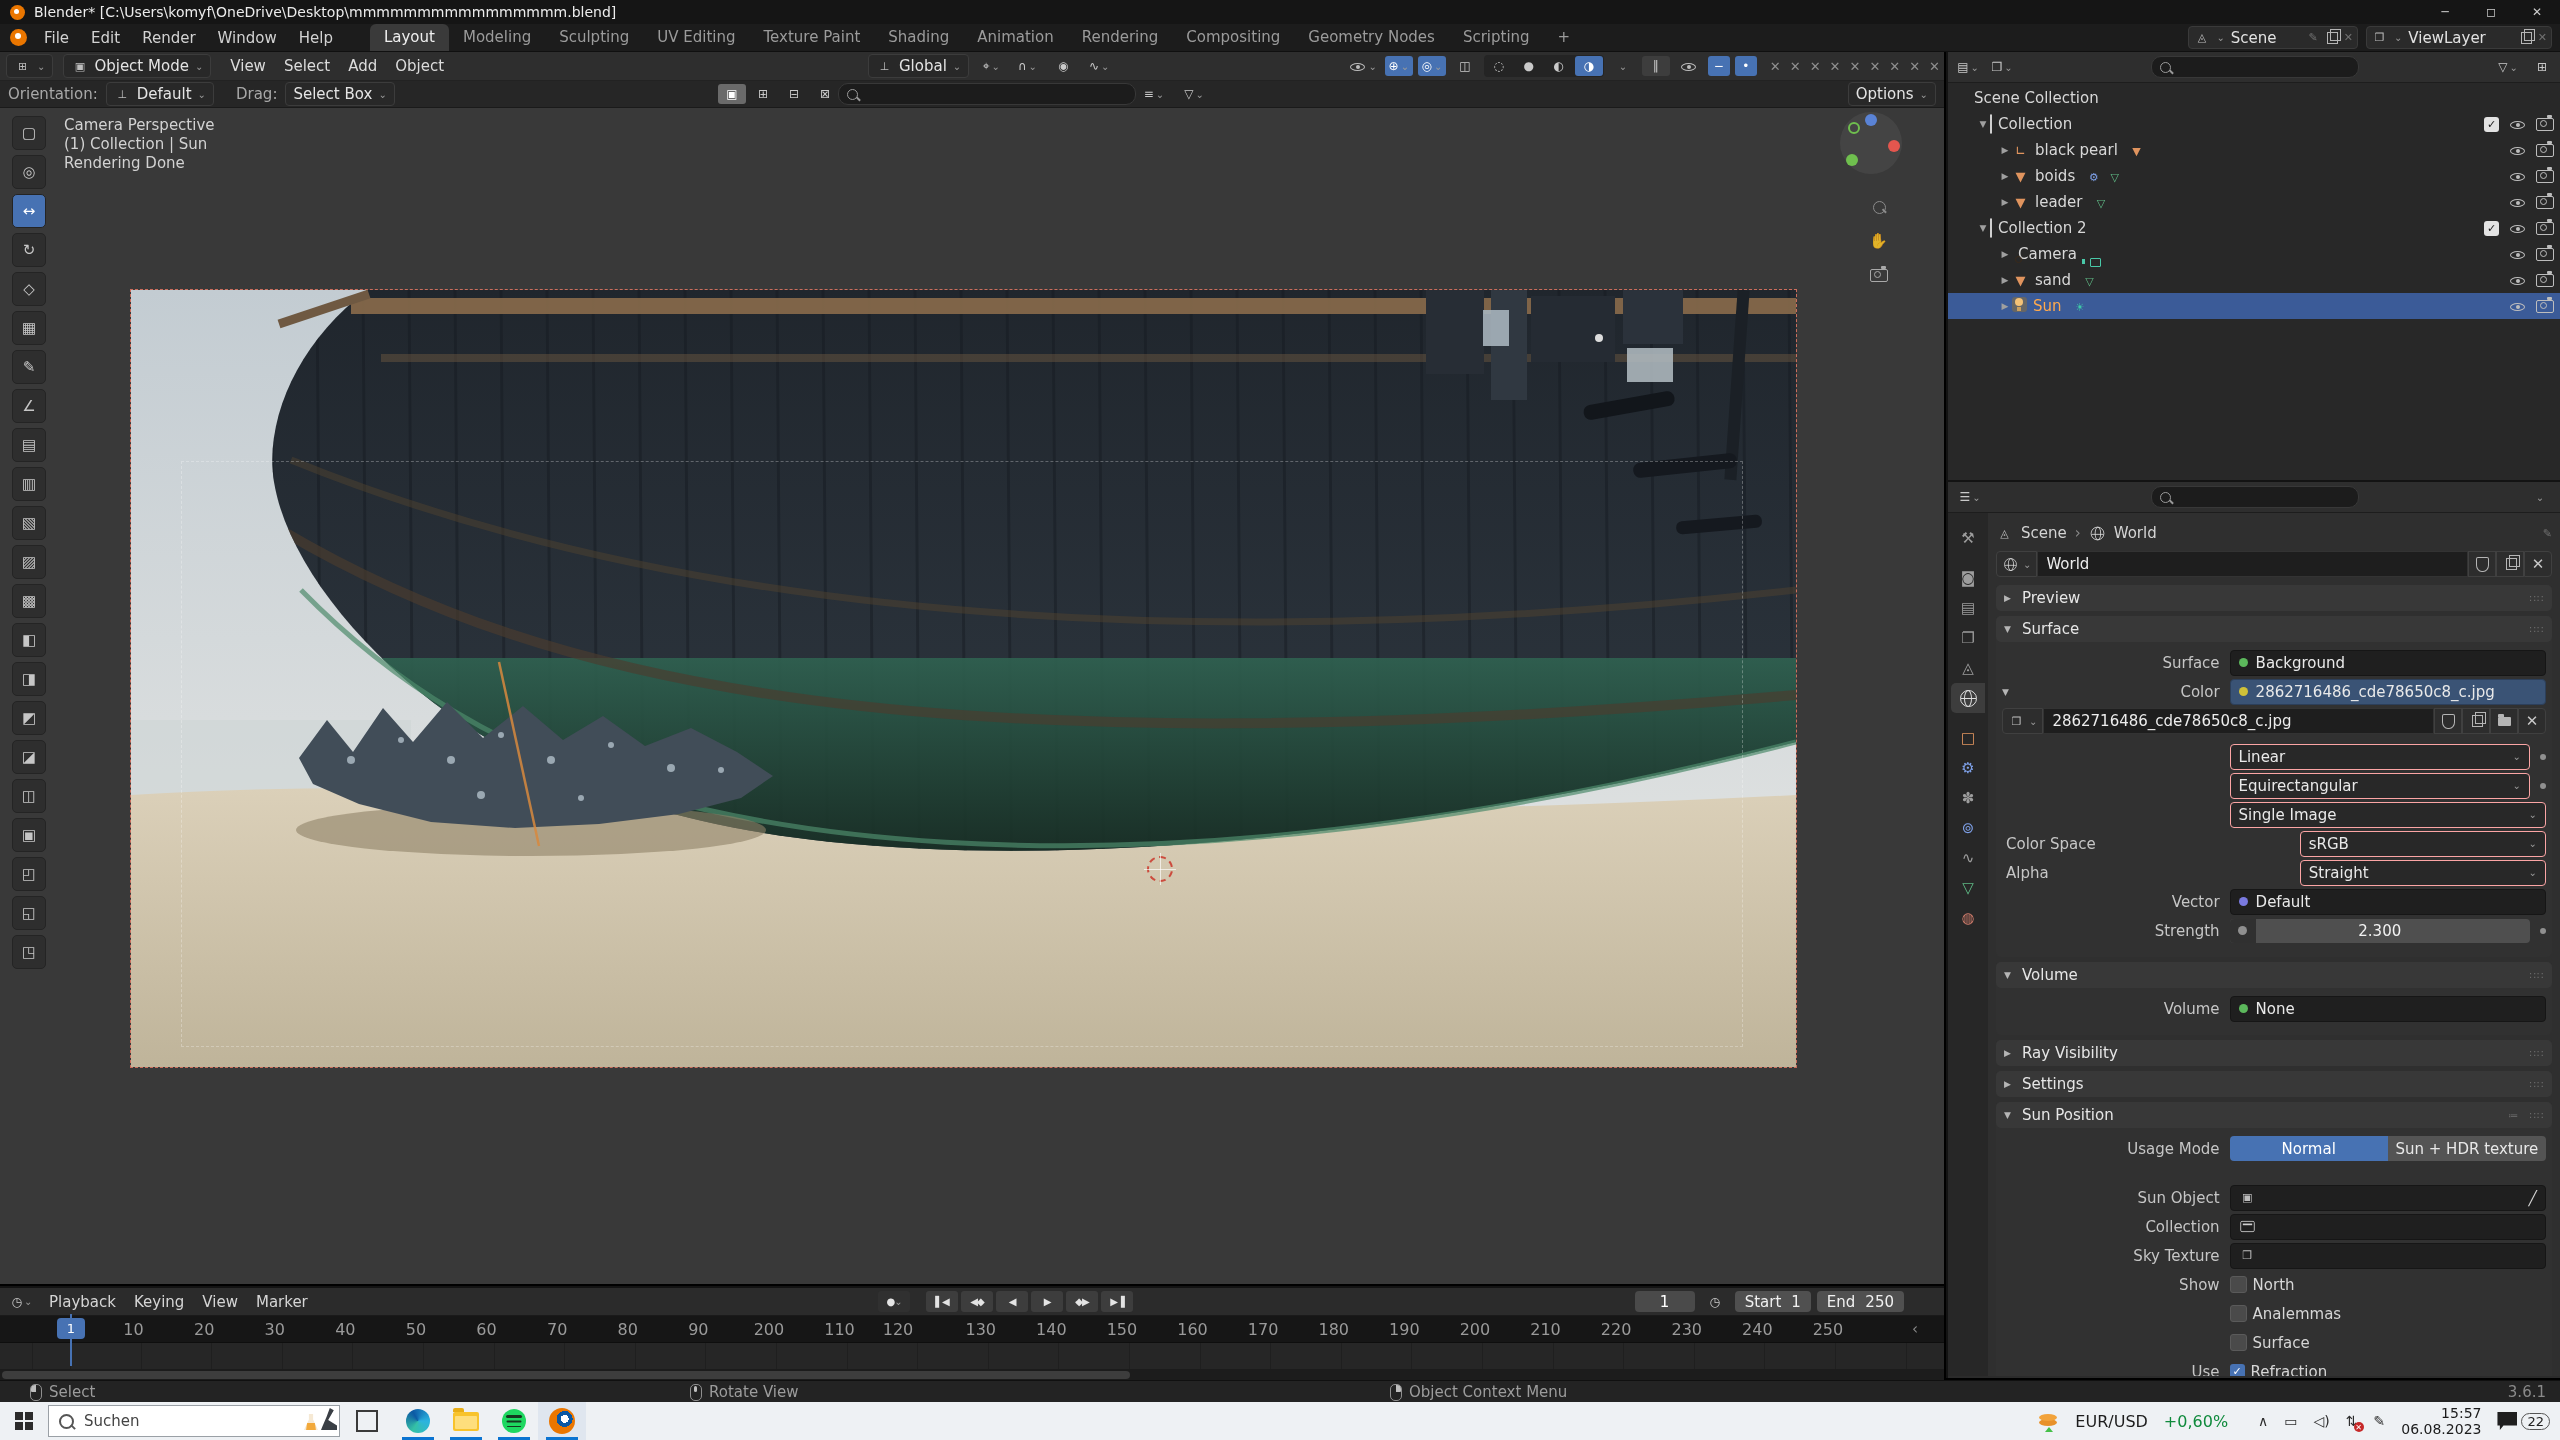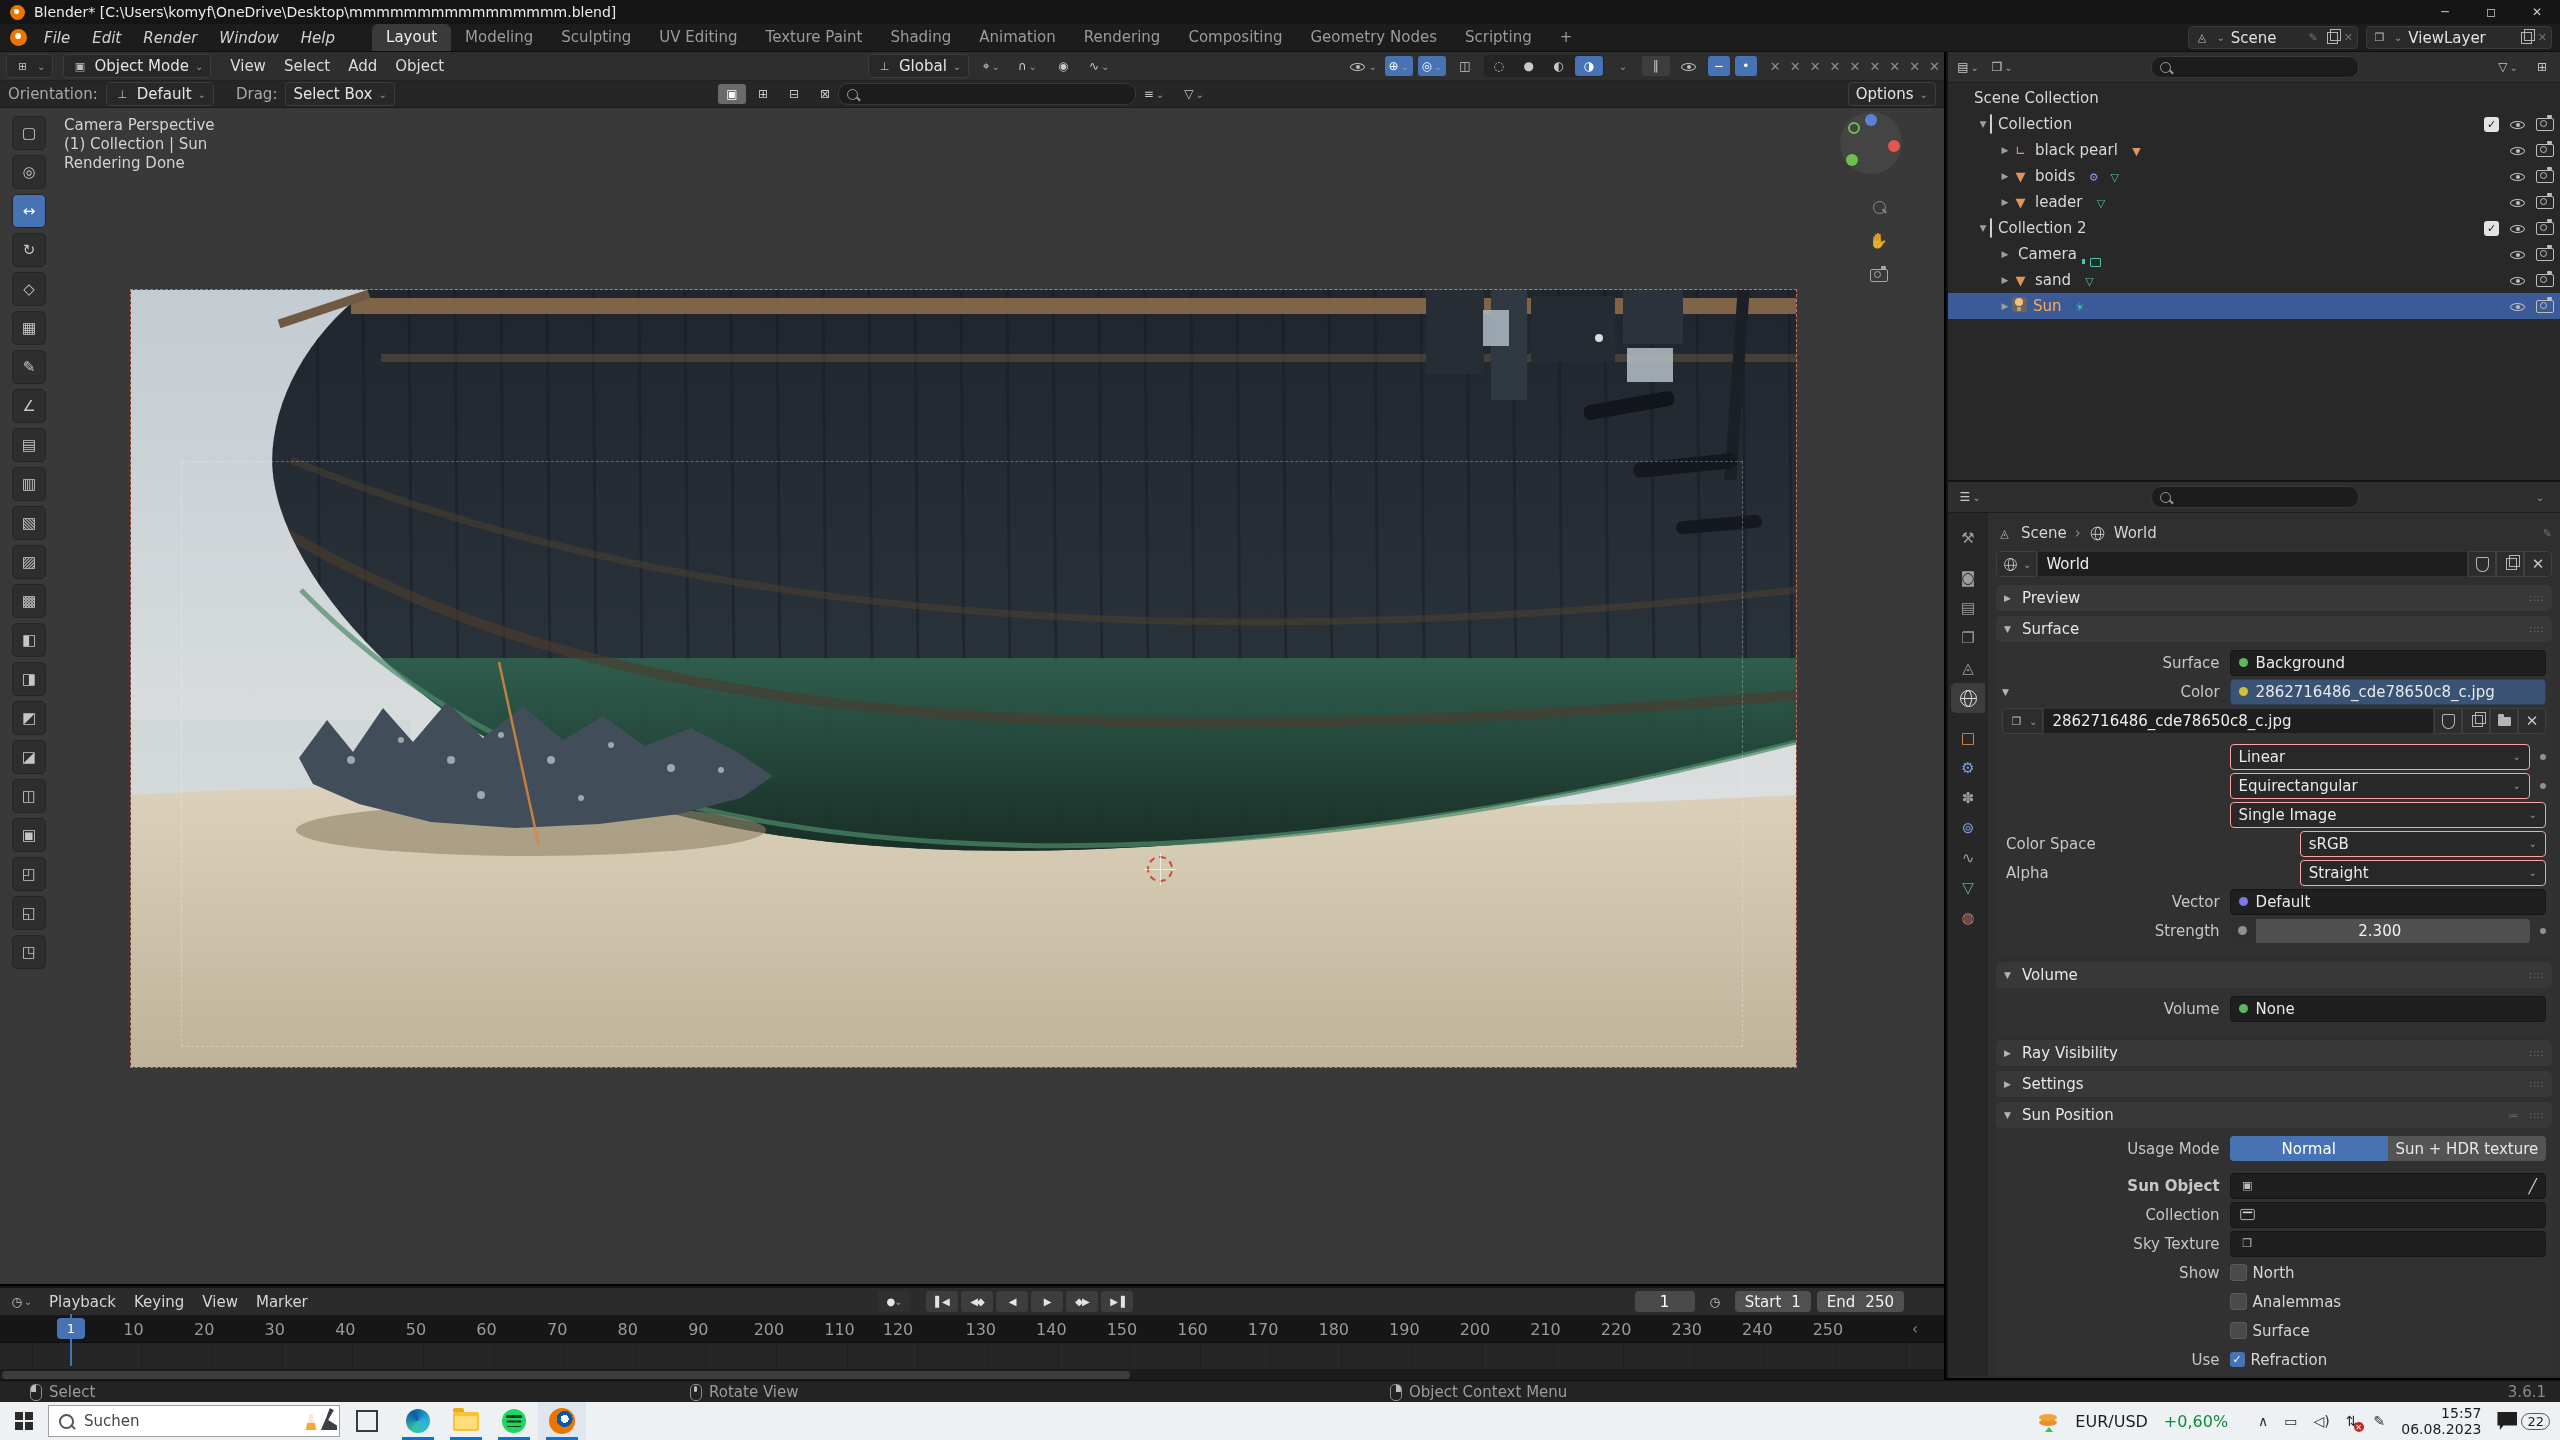--- a/index.html
+++ b/index.html
@@ -1,19 +1,19 @@
 <!DOCTYPE html>
 <html><head>
 <meta charset="utf-8">
 <style>
   html,body{margin:0;padding:0;background:#000;}
   #app{position:relative;width:2560px;height:1440px;overflow:hidden;
        font-family:"DejaVu Sans","Liberation Sans",sans-serif;color:#d6d6d6;font-size:15px;
        -webkit-font-smoothing:antialiased;}
-  .row{display:flex;align-items:flex-start;font-style:italic;}
+  .row{display:flex;align-items:flex-start;}
   .grow{flex:1;}
   i{font-style:normal;}
 
   
   #titlebar{position:absolute;left:0;top:0;width:2560px;height:24px;background:#151515;display:flex;align-items:center;color:#ececec;}
   #titlebar .blogo{width:15px;height:15px;border-radius:50%;background:#ea7600;margin:0 9px 0 10px;position:relative;}
   #titlebar .blogo:after{content:"";position:absolute;left:4px;top:4px;width:5px;height:5px;border-radius:50%;background:#fff;}
   #wctrl{margin-left:auto;display:flex;height:24px;}
   #wctrl>div{width:46px;text-align:center;line-height:24px;font-size:12px;color:#cfcfcf;}
 
@@ -840,21 +840,21 @@
           <div class="pbody">
             <div class="prow">
               <div class="plab">Usage Mode</div>
               <div class="pw">
                   <div class="seg">
                 <div class="on">Normal</div>
                 <div>Sun + HDR texture</div>
               </div>
                 </div>
             </div>
-            <div class="prow" style="margin-top:12px;font-weight:bold;">
+            <div class="prow" style="margin-top:24px;">
               <div class="plab">Sun Object</div>
               <div class="pw">
                   <div class="fld">
                     <i class="mi g-gy sm">▣</i>
                     <span class="grow"></span>
                     <span class="eyed">╱</span>
                   </div>
                 </div>
             </div>
             <div class="prow">

